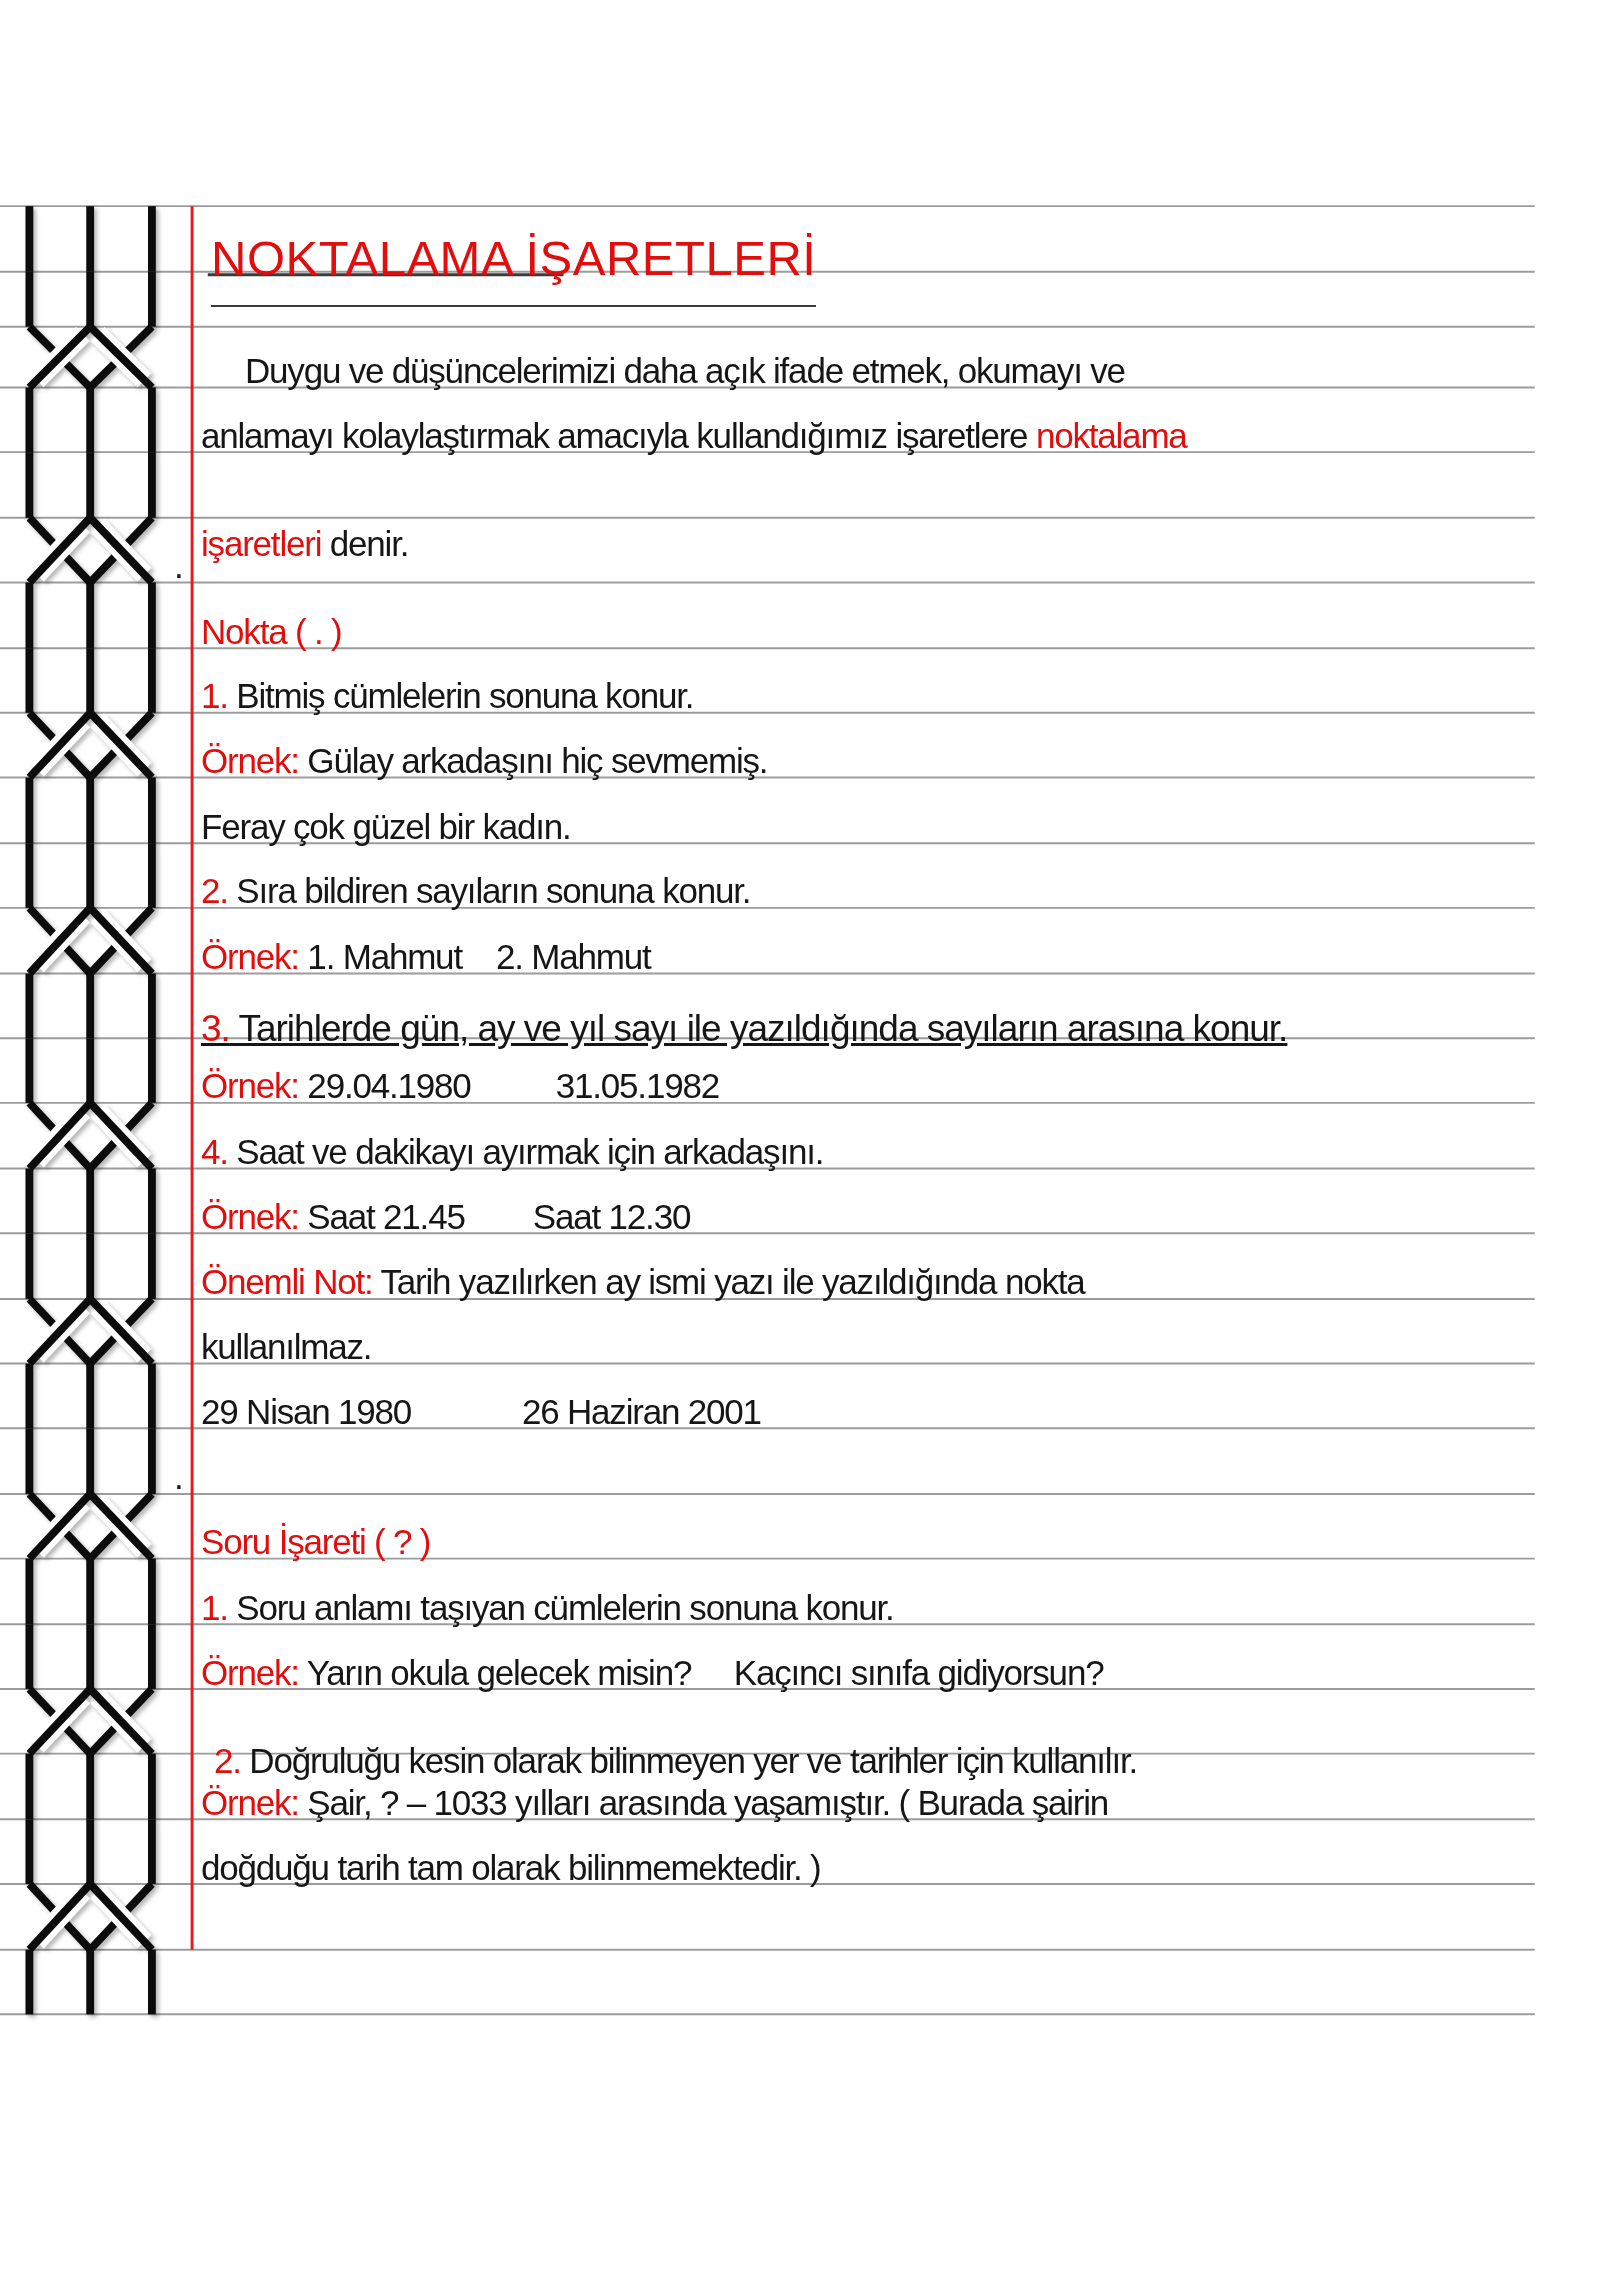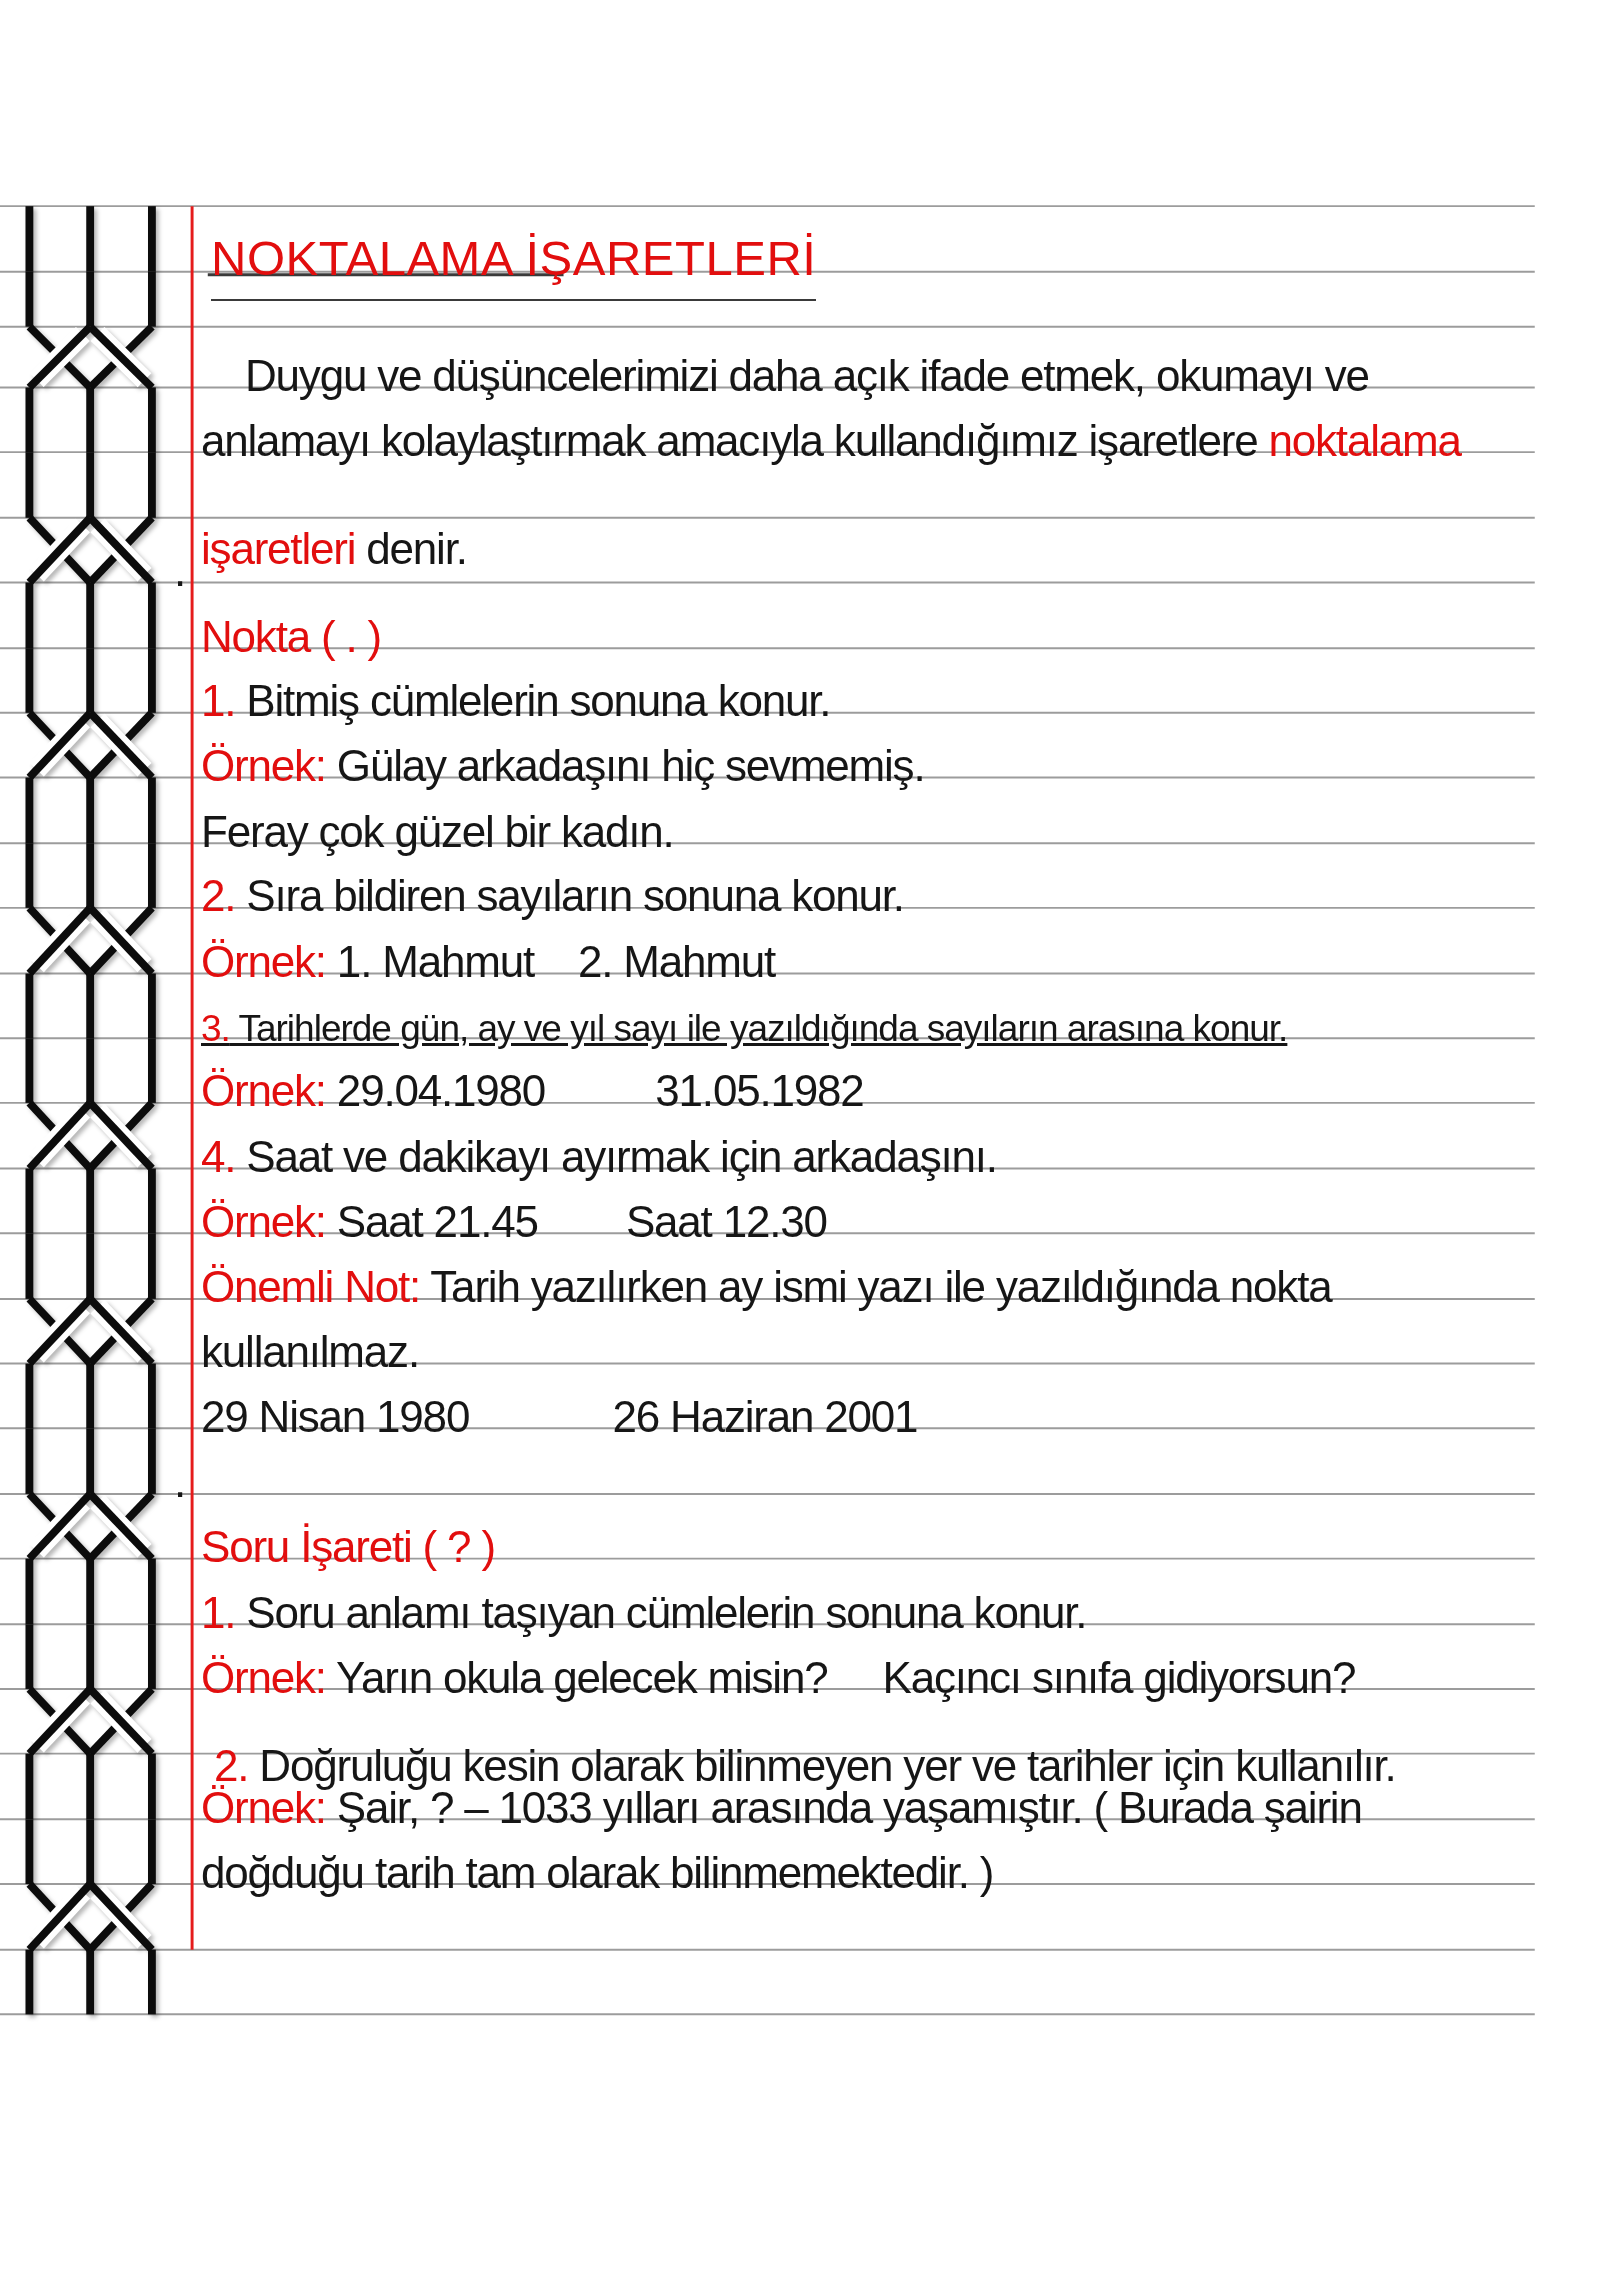--- a/index.html
+++ b/index.html
@@ -18,38 +18,38 @@
   #decor {
     position: absolute;
     left: 0;
     top: 0;
     pointer-events: none;
   }
   .tline {
     position: absolute;
     white-space: pre;
     line-height: 1.08;
-    font-size: 44px;
+    font-size: 35px;
     letter-spacing: -1.2px;
     color: #161616;
   }
   .tline.title {
     font-size: 49px;
     letter-spacing: 0.5px;
   }
   .tline.long {
     font-size: 37px;
     letter-spacing: -1px;
     text-decoration: underline;
   }
   .seg-red { color: var(--red, #e20e0e); }
   .seg-ink { color: #161616; }
   .seg-underline {
     border-bottom: 2.9px solid #3a3a3a;
-    padding-bottom: 14px;
+    padding-bottom: 20px;
   }
 </style>
 </head>
 <body>
 
 <div id="page">
   <svg id="decor" width="1621" height="2293" viewBox="0 0 1654 2339" aria-hidden="true">
       <line x1="0" y1="210" x2="1566" y2="210" stroke="#9c9c9c" stroke-width="2"></line>
       <line x1="0" y1="277" x2="1566" y2="277" stroke="#9c9c9c" stroke-width="2"></line>
       <line x1="0" y1="333" x2="1566" y2="333" stroke="#9c9c9c" stroke-width="2"></line>

